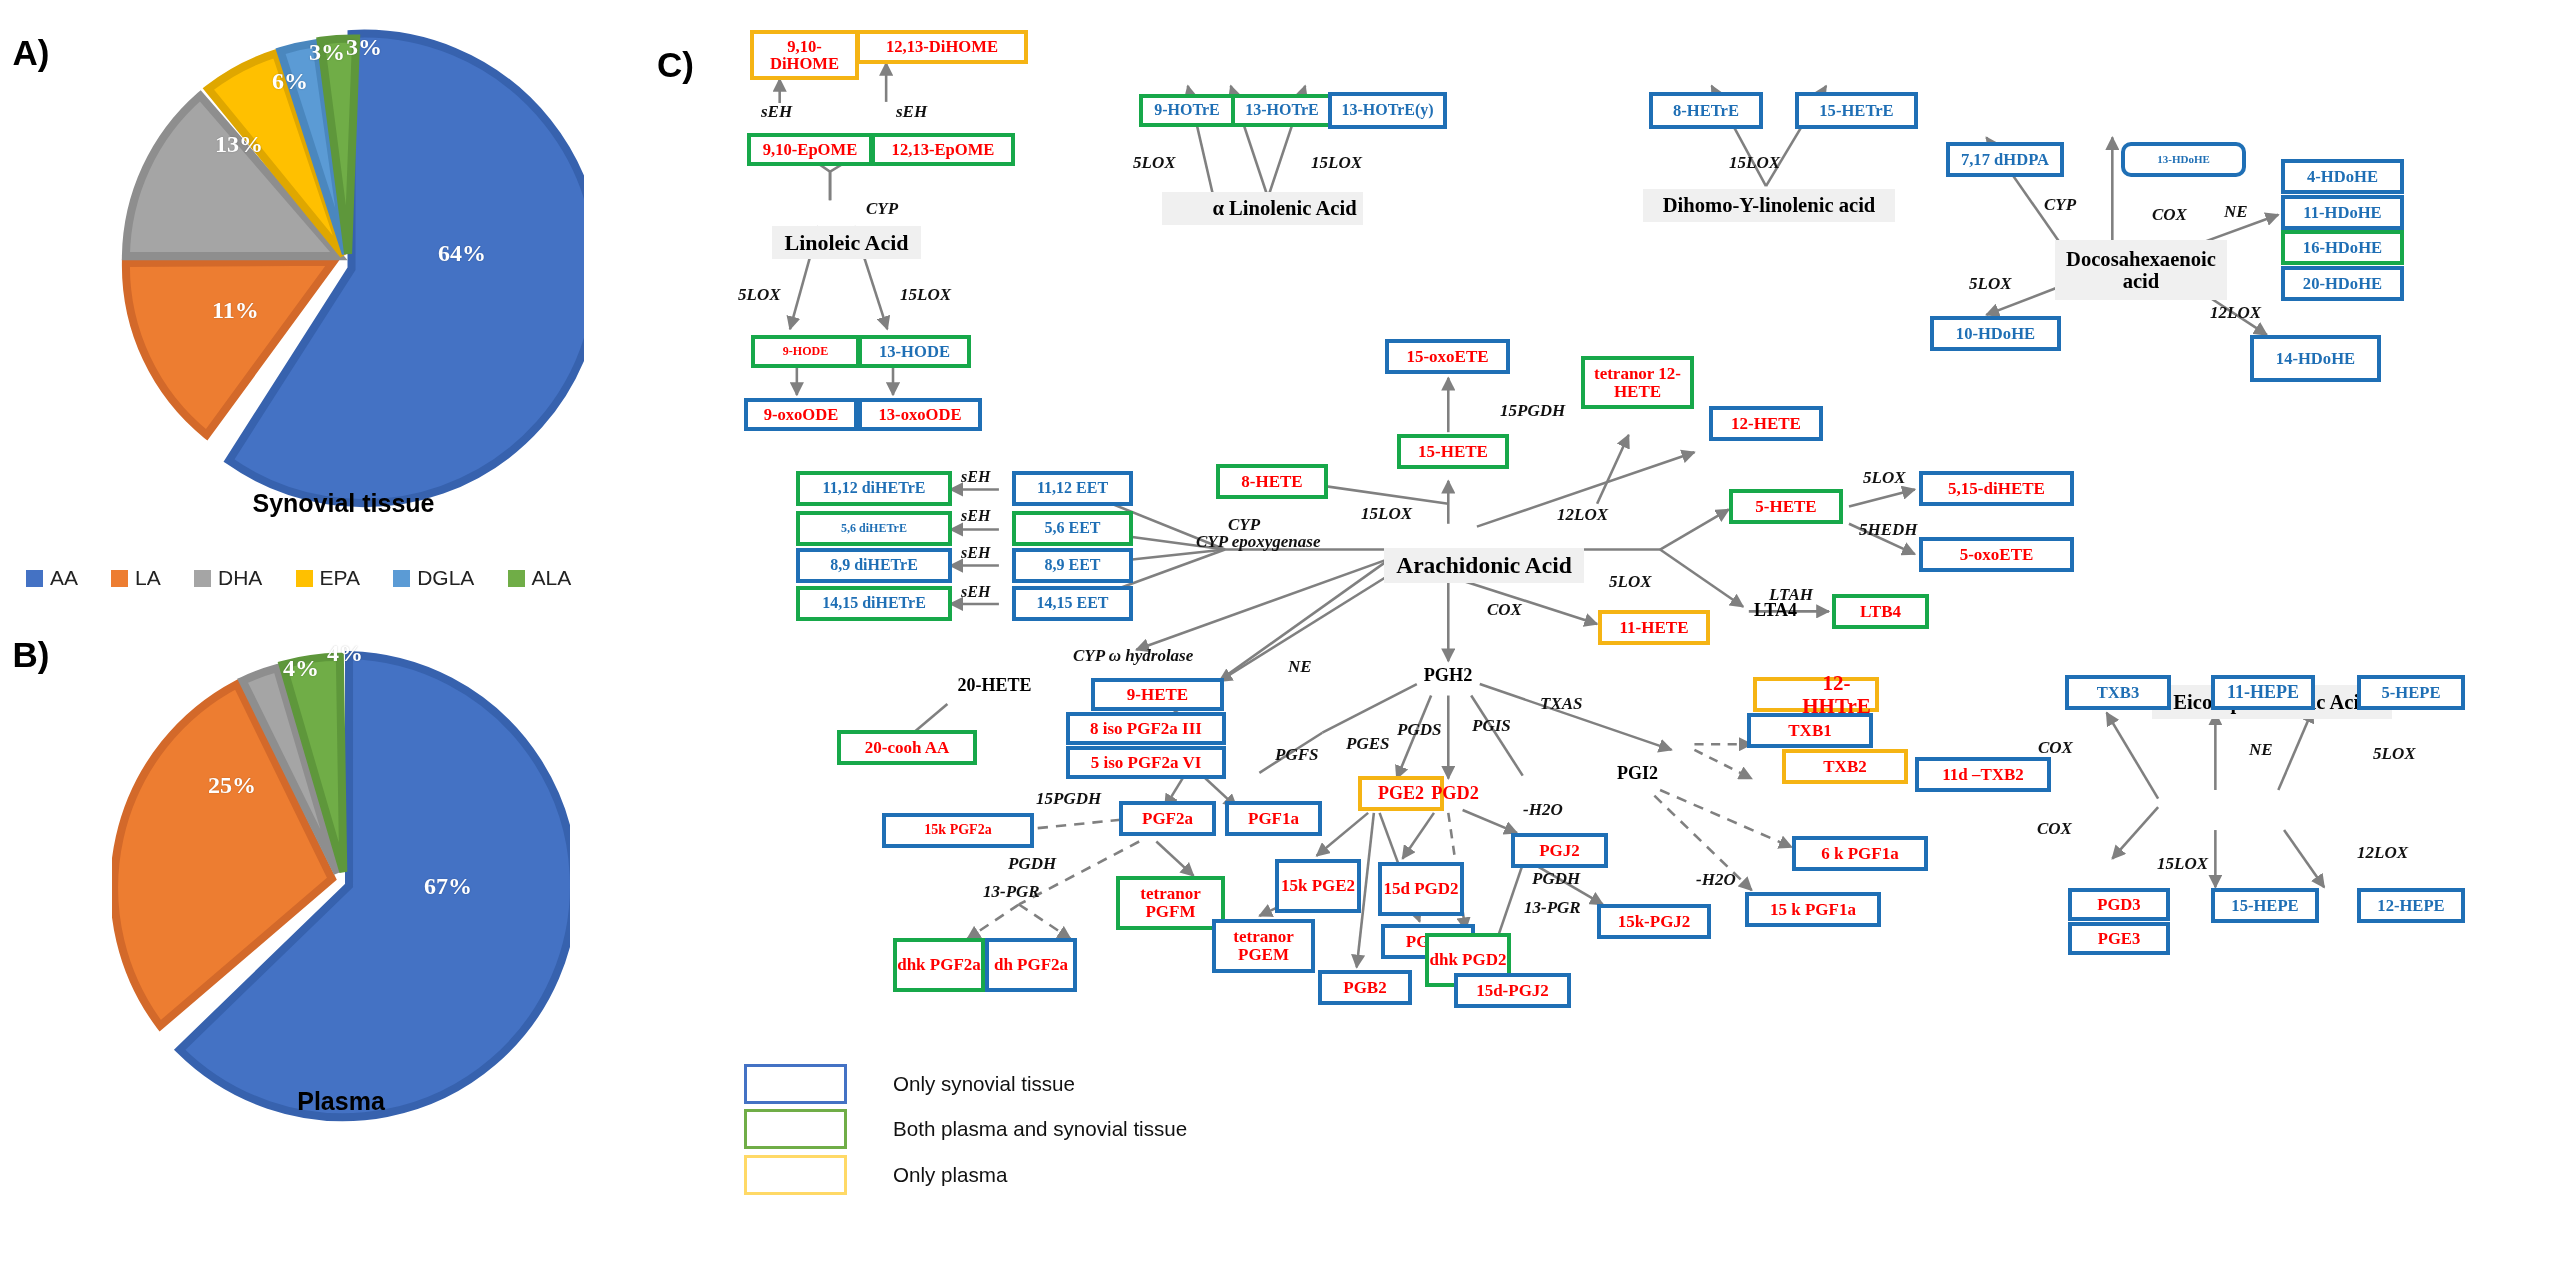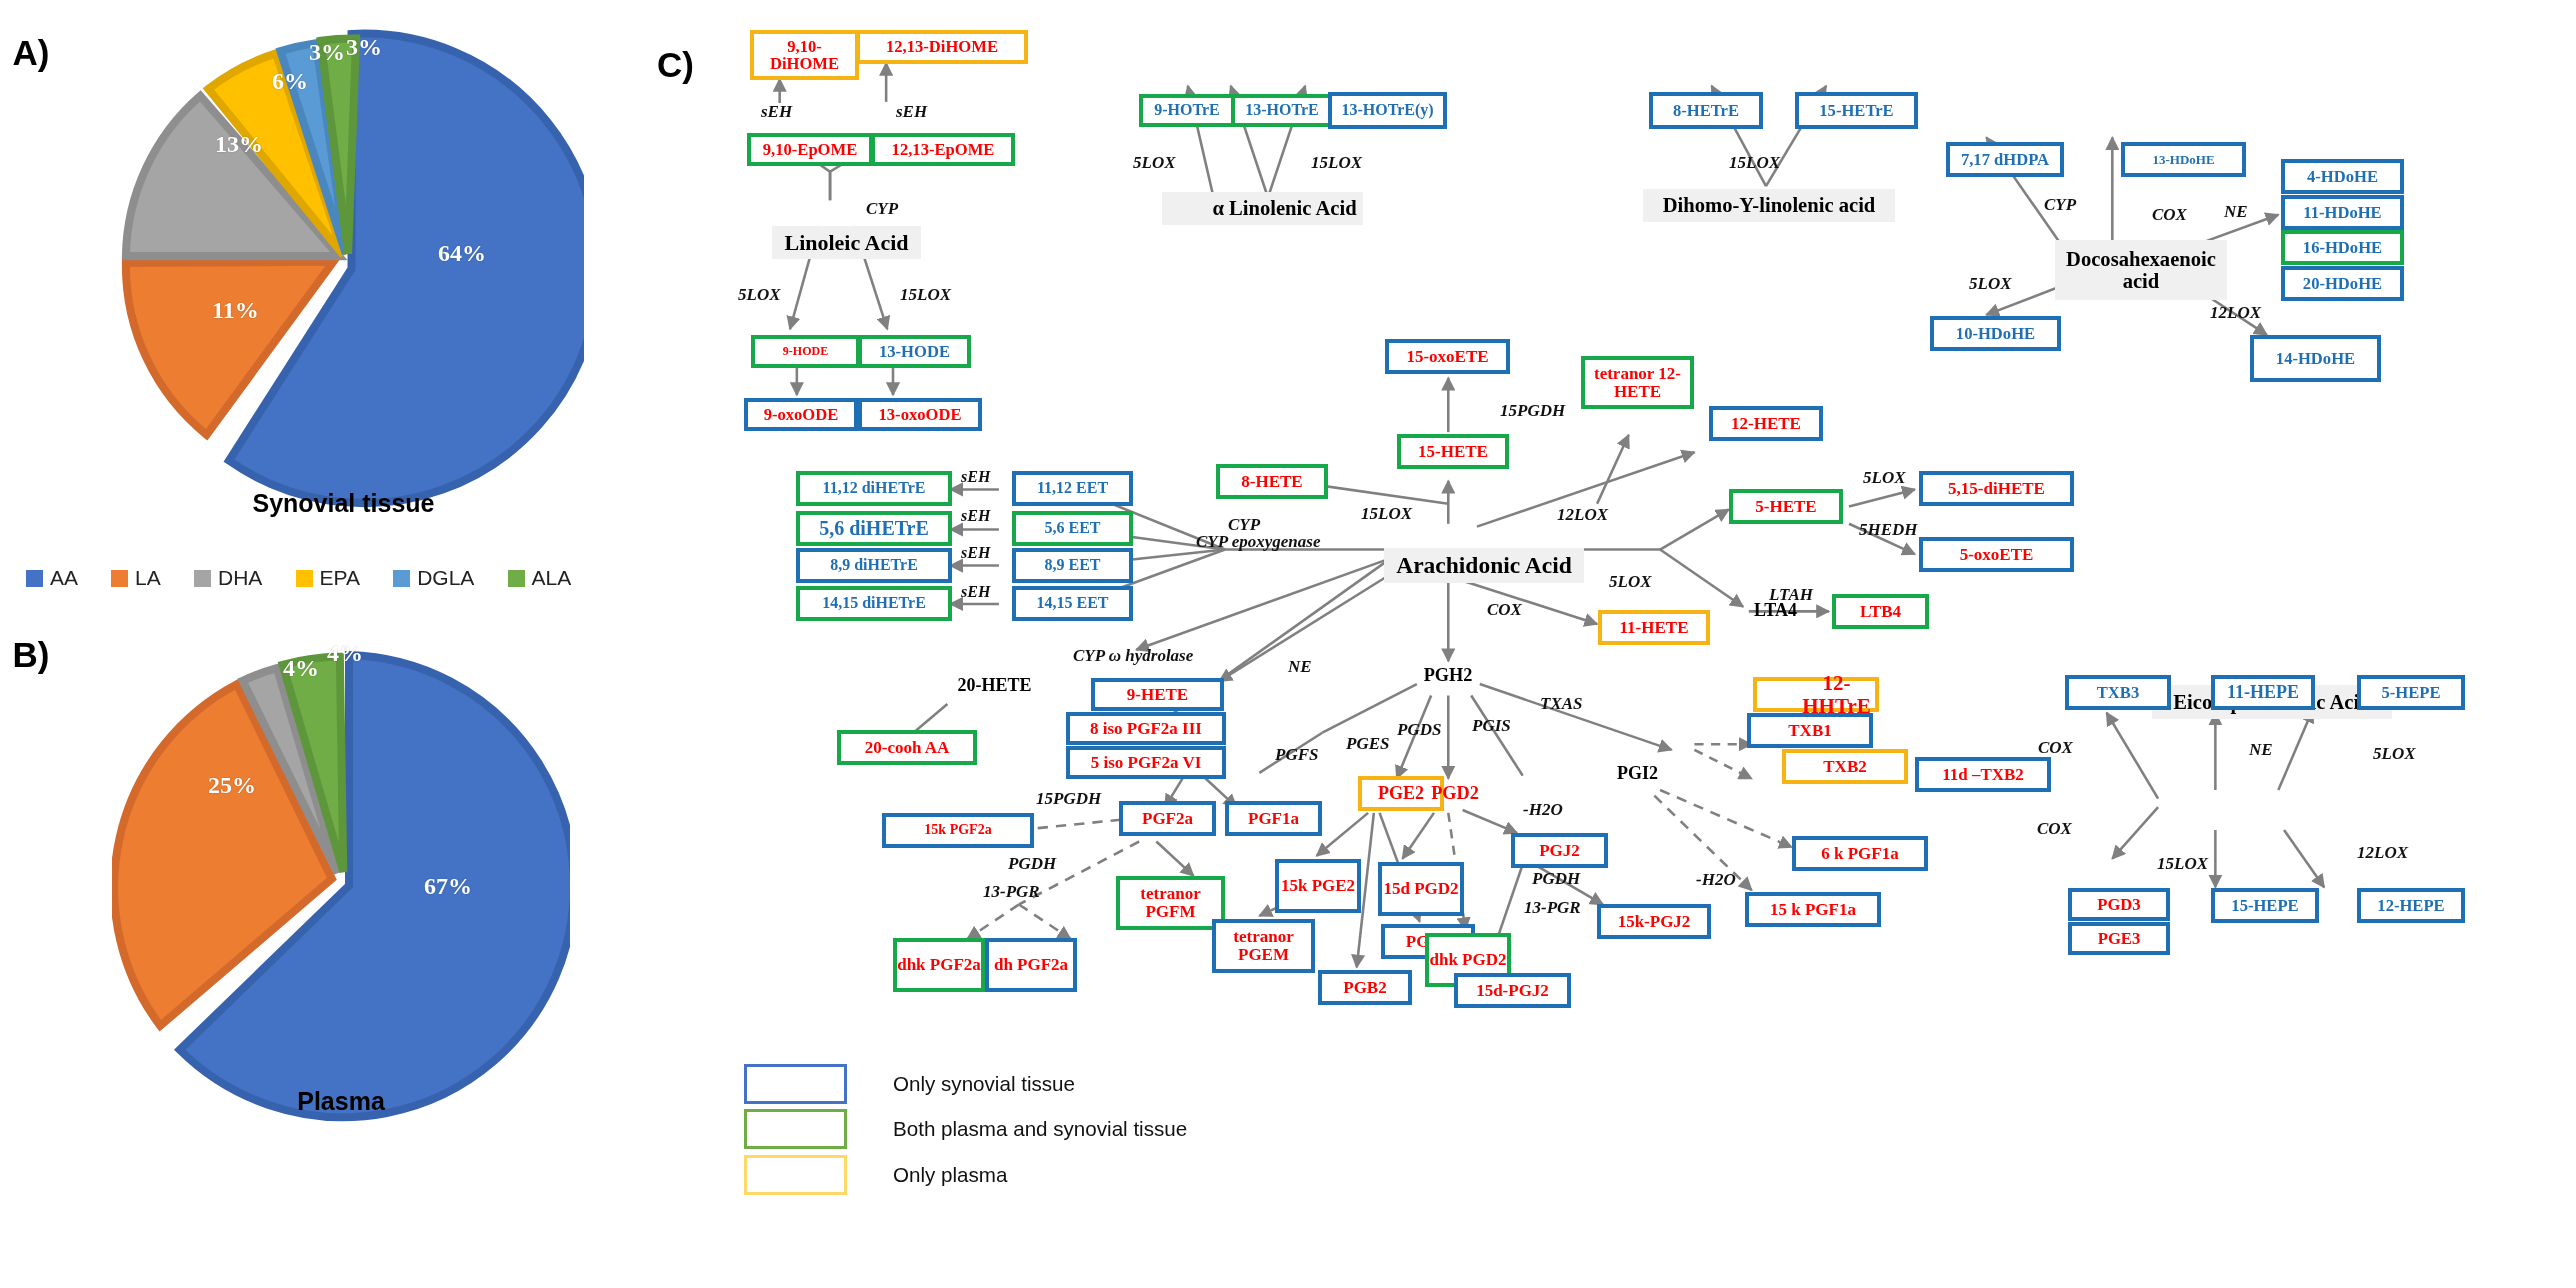--- a/index.html
+++ b/index.html
@@ -270,30 +270,30 @@
   <div class="node blue t-red" style="left:858px;top:398px;width:124px;height:33px;font-size:16.6px;">13-oxoODE</div>
 
   <div class="node green t-blue" style="left:1139px;top:94px;width:96px;height:33px;font-size:16px;">9-HOTrE</div>
   <div class="node green t-blue" style="left:1231px;top:94px;width:102px;height:33px;font-size:16px;">13-HOTrE</div>
   <div class="node blue t-blue" style="left:1328px;top:92px;width:119px;height:37px;font-size:16px;">13-HOTrE(y)</div>
 
   <div class="node blue t-blue" style="left:1649px;top:92px;width:114px;height:37px;font-size:16.6px;">8-HETrE</div>
   <div class="node blue t-blue" style="left:1795px;top:92px;width:123px;height:37px;font-size:16.6px;">15-HETrE</div>
 
   <div class="node blue t-blue" style="left:1946px;top:142px;width:118px;height:35px;font-size:16.6px;">7,17 dHDPA</div>
-  <div class="node blue t-blue" style="left:2121px;top:142px;width:125px;height:35px;font-size:13px;">13-HDoHE</div>
+  <div class="node blue t-blue" style="left:2121px;top:142px;width:125px;height:35px;font-size:11px;border-radius:10px;">13-HDoHE</div>
   <div class="node blue t-blue" style="left:2281px;top:159px;width:123px;height:35px;font-size:16.6px;">4-HDoHE</div>
   <div class="node blue t-blue" style="left:2281px;top:195px;width:123px;height:35px;font-size:16.6px;">11-HDoHE</div>
   <div class="node green t-blue" style="left:2281px;top:230px;width:123px;height:35px;font-size:16.6px;">16-HDoHE</div>
   <div class="node blue t-blue" style="left:2281px;top:266px;width:123px;height:35px;font-size:16.6px;">20-HDoHE</div>
   <div class="node blue t-blue" style="left:1930px;top:316px;width:131px;height:35px;font-size:16.6px;">10-HDoHE</div>
   <div class="node blue t-blue" style="left:2250px;top:335px;width:131px;height:47px;font-size:16.6px;">14-HDoHE</div>
 
   <div class="node green t-blue" style="left:796px;top:471px;width:156px;height:35px;font-size:16px;">11,12 diHETrE</div>
-  <div class="node green t-blue" style="left:796px;top:511px;width:156px;height:35px;font-size:20px;">5,6 diHETrE</div>
+  <div class="node green t-blue" style="left:796px;top:511px;width:156px;height:35px;font-size:12px;">5,6 diHETrE</div>
   <div class="node blue t-blue" style="left:796px;top:548px;width:156px;height:35px;font-size:16px;">8,9 diHETrE</div>
   <div class="node green t-blue" style="left:796px;top:586px;width:156px;height:35px;font-size:16px;">14,15 diHETrE</div>
   <div class="node blue t-blue" style="left:1012px;top:471px;width:121px;height:35px;font-size:16px;">11,12 EET</div>
   <div class="node green t-blue" style="left:1012px;top:511px;width:121px;height:35px;font-size:16px;">5,6 EET</div>
   <div class="node blue t-blue" style="left:1012px;top:548px;width:121px;height:35px;font-size:16px;">8,9 EET</div>
   <div class="node blue t-blue" style="left:1012px;top:586px;width:121px;height:35px;font-size:16px;">14,15 EET</div>
 
   <div class="plain" style="left:946px;top:673px;width:97px;height:25px;font-size:18px;">20-HETE</div>
   <div class="node green t-red" style="left:837px;top:730px;width:140px;height:35px;font-size:17px;">20-cooh AA</div>
   <div class="node blue t-red" style="left:1091px;top:678px;width:133px;height:33px;font-size:17px;">9-HETE</div>

